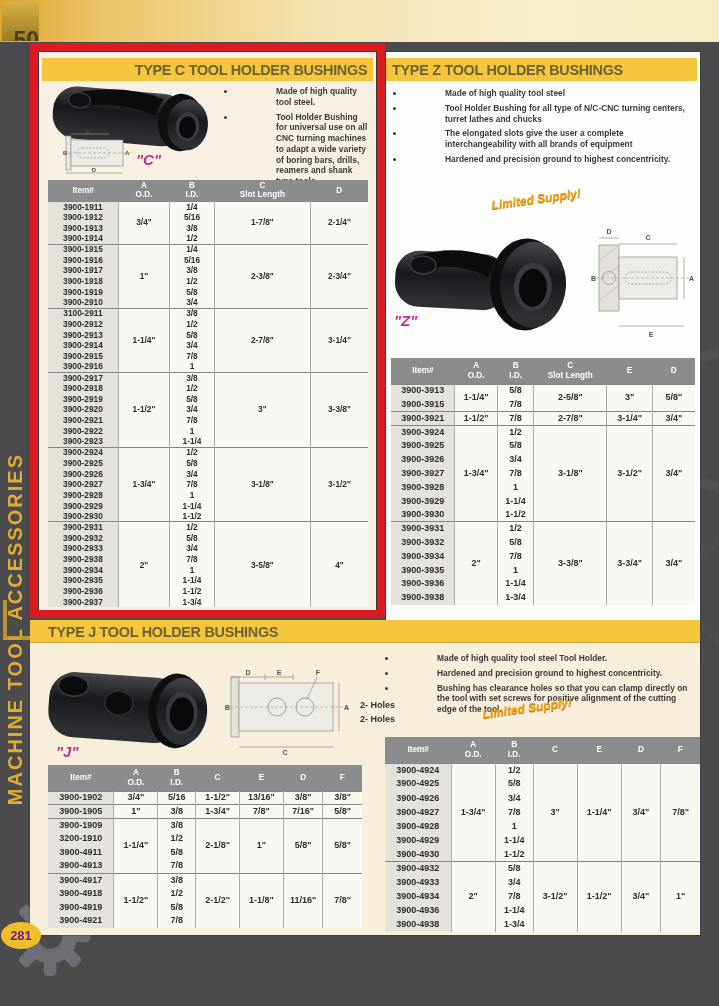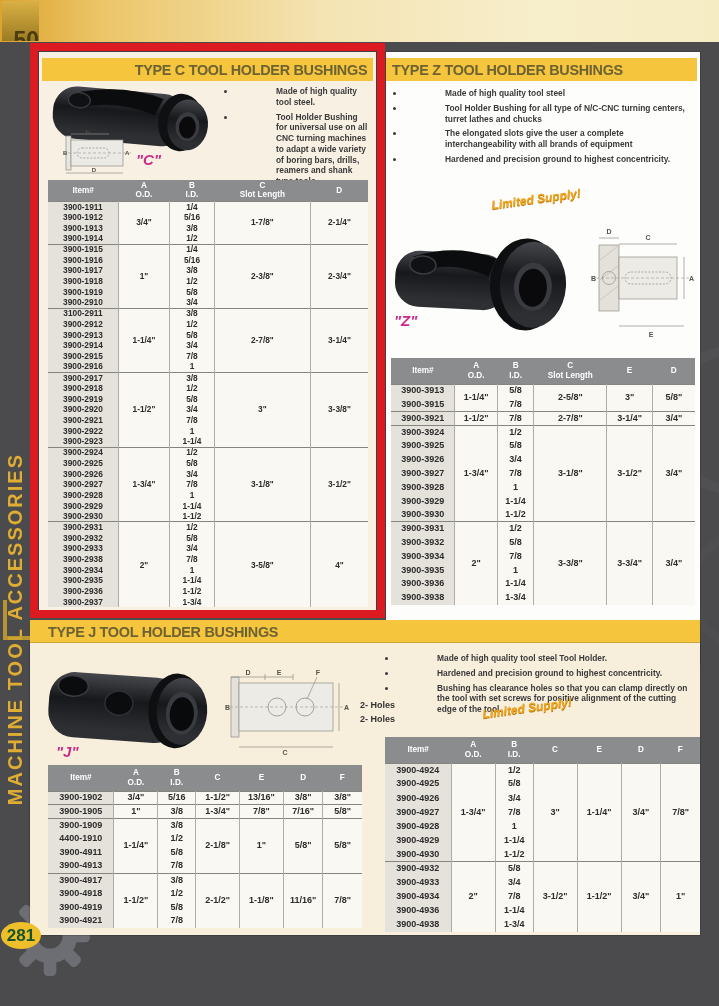--- a/index.html
+++ b/index.html
@@ -16,21 +16,21 @@
   .page-title{position:absolute;left:56px;top:6px;font-size:25px;font-weight:bold;color:#6b6147;letter-spacing:1px;}
   
   .side-text{position:absolute;left:0;top:338px;width:30px;height:582px;display:flex;align-items:center;justify-content:center;}
   .side-text span{writing-mode:vertical-rl;transform:rotate(180deg);font-size:20px;font-weight:bold;
     color:#dfad33;letter-spacing:2px;white-space:nowrap;}
   .gold-bracket{position:absolute;left:3px;top:600px;width:28px;height:40px;
     border-left:4px solid #c9a22e;border-bottom:4px solid #c9a22e;opacity:.85;}
   .gear-bl{position:absolute;left:8px;top:894px;width:84px;height:84px;opacity:.85;}
   .page-badge{position:absolute;left:1px;top:922px;width:40px;height:27px;background:#efbe2b;
     border-radius:50%;display:flex;align-items:center;justify-content:center;z-index:9;}
-  .page-badge span{font-size:17px;font-weight:bold;color:#14532d;}
+  .page-badge span{font-size:13px;font-weight:bold;color:#701a75;}
   .gear-right{position:absolute;left:655px;top:300px;width:64px;height:360px;opacity:.35;}
   
   .red-box{position:absolute;left:30px;top:43px;width:355px;height:575px;border:8px solid #dc1a21;z-index:8;pointer-events:none;}
   
   .card{position:absolute;box-shadow:0 0 0 1px rgba(0,0,0,.15);}
   .card-c{left:39px;top:52px;width:337px;height:558px;background:#f8f0e3;}
   .card-z{left:386px;top:52px;width:314px;height:612px;background:#fdfdfb;}
   .band-j{position:absolute;left:30px;top:620px;width:670px;height:23px;background:#f5c53e;}
   .band-j .sec-title{left:18px;right:auto;}
   .card-j{left:30px;top:643px;width:670px;height:292px;background:#f7eedc;}
@@ -674,21 +674,21 @@
           <tr>
             <td class="c-item">3900-1909</td>
             <td rowspan="4">1-1/4"</td>
             <td>3/8</td>
             <td rowspan="4">2-1/8"</td>
             <td rowspan="4">1"</td>
             <td rowspan="4">5/8"</td>
             <td rowspan="4">5/8"</td>
           </tr>
           <tr>
-            <td class="c-item">4400-1910</td>
+            <td class="c-item">3200-1910</td>
             <td>1/2</td>
           </tr>
           <tr>
             <td class="c-item">3900-4911</td>
             <td>5/8</td>
           </tr>
           <tr>
             <td class="c-item">3900-4913</td>
             <td>7/8</td>
           </tr>

